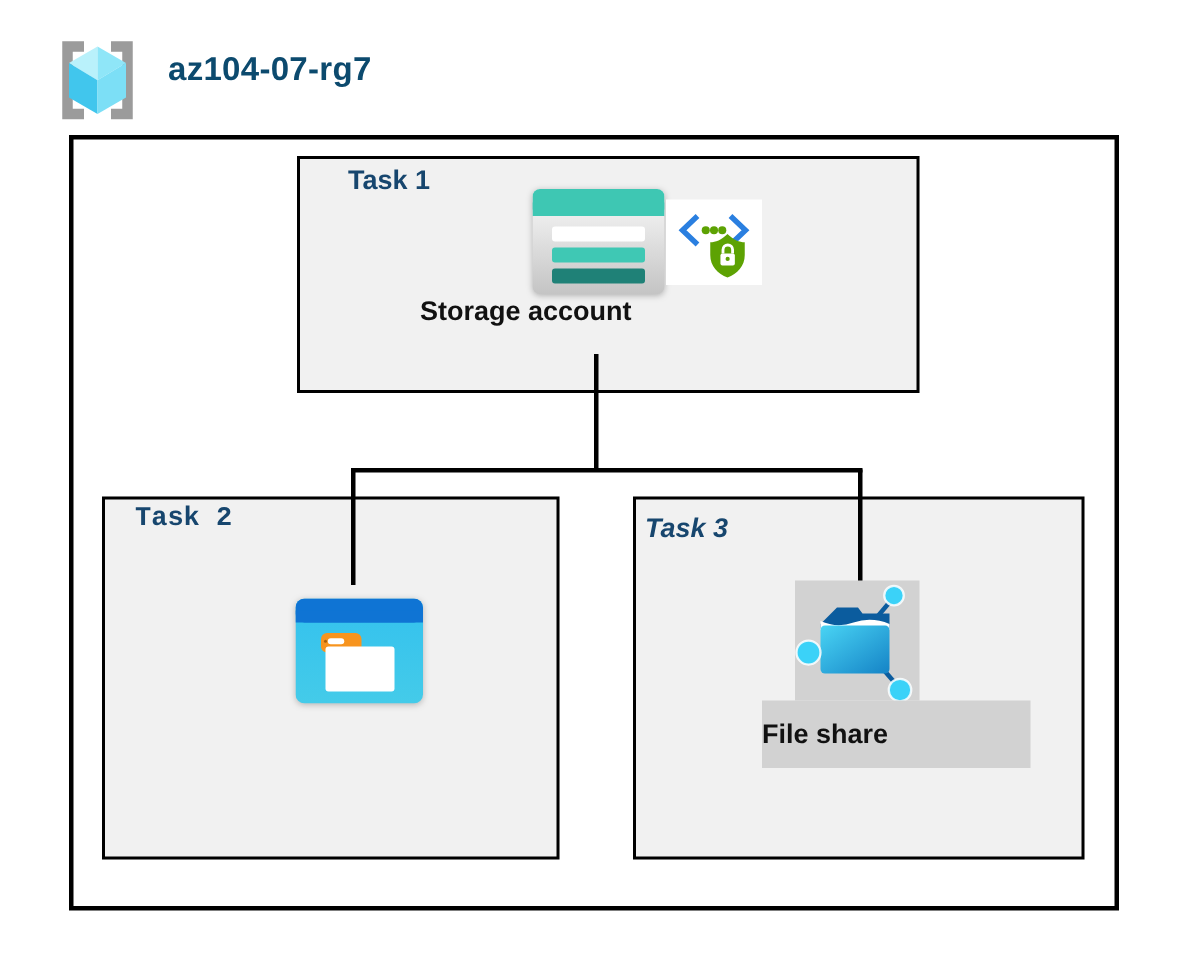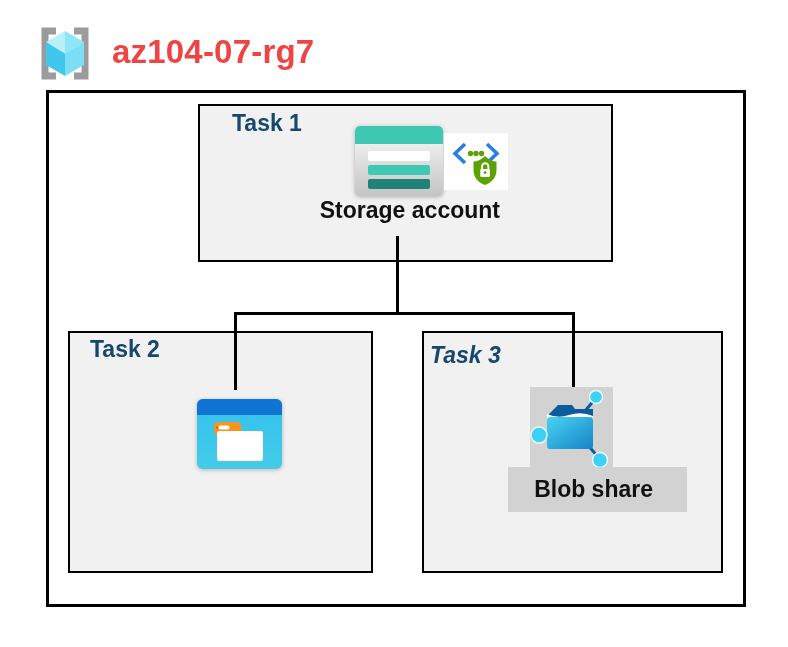--- a/index.html
+++ b/index.html
@@ -2,32 +2,32 @@
 <html><head>
 <meta charset="utf-8">
 <style>
   html,body{margin:0;padding:0;background:#fff;}
   #canvas{
     position:relative;width:788px;height:647px;background:#ffffff;
     font-family:"Liberation Sans","DejaVu Sans",sans-serif;overflow:hidden;
   }
   .abs{position:absolute;}
   
-  .rg-title{left:112px;top:33px;font-size:33px;font-weight:bold;color:#ef4444;letter-spacing:.2px;}
+  .rg-title{left:112px;top:33px;font-size:22px;font-weight:bold;color:#0c4a6e;letter-spacing:.2px;}
   
   .outer-box{left:46px;top:90px;width:700px;height:517px;border:3px solid #000;box-sizing:border-box;background:#fff;}
   .task-box{background:#f1f1f1;border:2px solid #000;box-sizing:border-box;}
   .task1{left:198px;top:104px;width:415px;height:158px;}
   .task2{left:68px;top:331px;width:305px;height:242px;}
   .task3{left:422px;top:331px;width:301px;height:242px;}
-  .task-label{font-size:23px;font-weight:bold;color:#17466e;}
+  .task-label{font-size:18px;font-weight:bold;color:#17466e;}
   .lbl1{left:232px;top:110px;}
-  .lbl2{left:90px;top:336px;}
+  .lbl2{left:90px;top:336px;font-family:Liberation Mono, monospace;}
   .lbl3{left:430px;top:342px;font-style:italic;}
-  .caption{font-size:23px;font-weight:bold;color:#111;text-align:right;}
+  .caption{font-size:18px;font-weight:bold;color:#111;text-align:left;}
   .cap-storage{left:280px;top:197px;width:220px;}
   .cap-blob{left:128px;top:484px;width:220px;}
   
   .line{background:#000;}
   .stem{left:396px;top:236px;width:3px;height:78px;}
   .horiz{left:234px;top:312px;width:341px;height:3px;}
   .dropL{left:234px;top:313px;width:3px;height:77px;}
   .dropR{left:572px;top:313px;width:3px;height:79px;}
   
   .storage-icon{left:355px;top:126px;filter:drop-shadow(0 1px 2px rgba(0,0,0,.28));}
@@ -128,16 +128,16 @@
     <line x1="56" y1="56" x2="69" y2="71" stroke="#0b5c9e" stroke-width="3"></line>
     <path d="M17 29 L28 18 H42 L45 22 H63 V32 H17 Z" fill="#0b5c9e"></path>
     <path d="M17 27 q11 5 22 1 q12 -4 24 1 V33 H17 Z" fill="#ffffff"></path>
     <rect x="17" y="30" width="46" height="32" rx="3" fill="url(#fsFolder)"></rect>
     <circle cx="66" cy="10" r="6.5" fill="#3bd2f8" stroke="rgba(255,255,255,.85)" stroke-width="1.5"></circle>
     <circle cx="9" cy="48" r="8" fill="#3bd2f8" stroke="rgba(255,255,255,.85)" stroke-width="1.5"></circle>
     <circle cx="70" cy="73" r="7.5" fill="#3bd2f8" stroke="rgba(255,255,255,.85)" stroke-width="1.5"></circle>
   </svg>
 
   <div class="abs fs-bar">
-    <div class="caption fs-text">Blob share</div>
+    <div class="caption fs-text">File share</div>
   </div>
 
 </div>
 
 </body></html>

